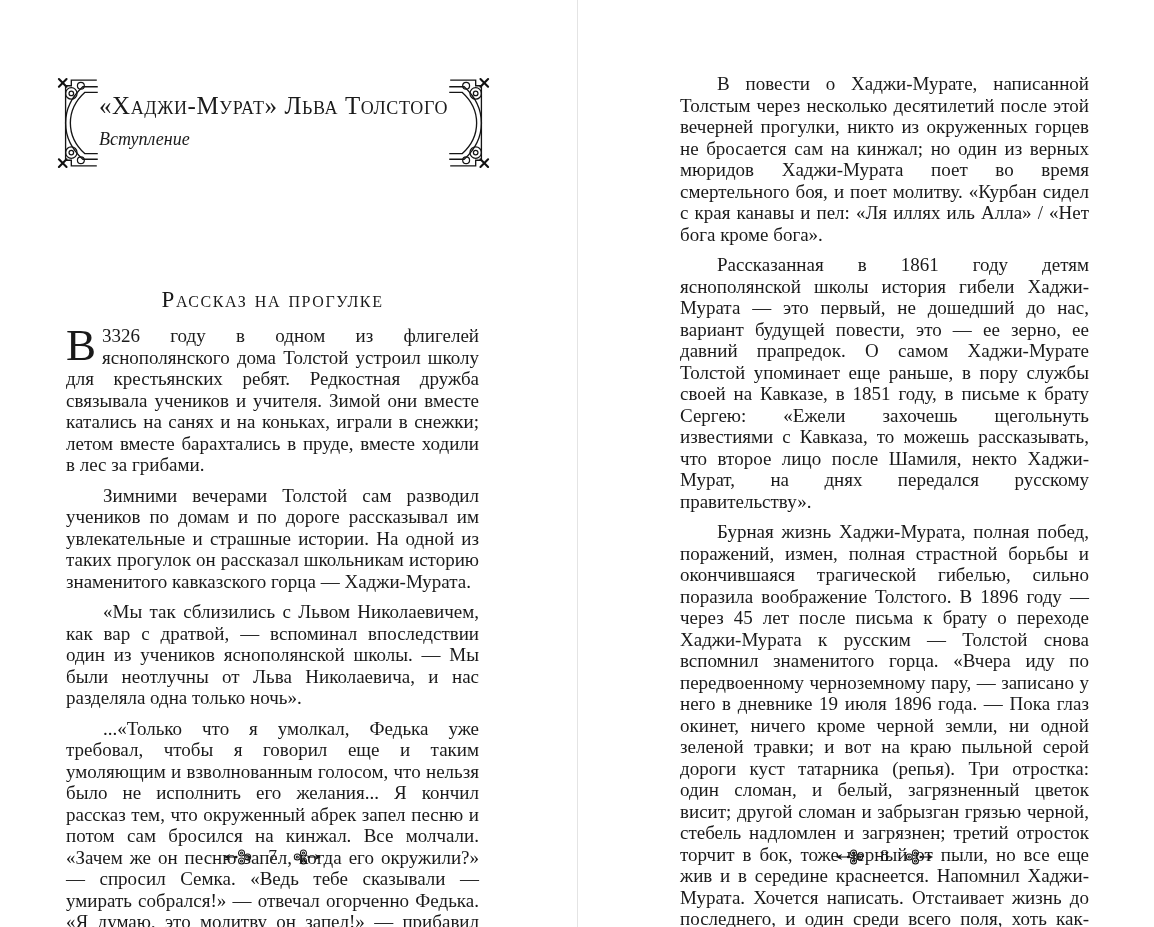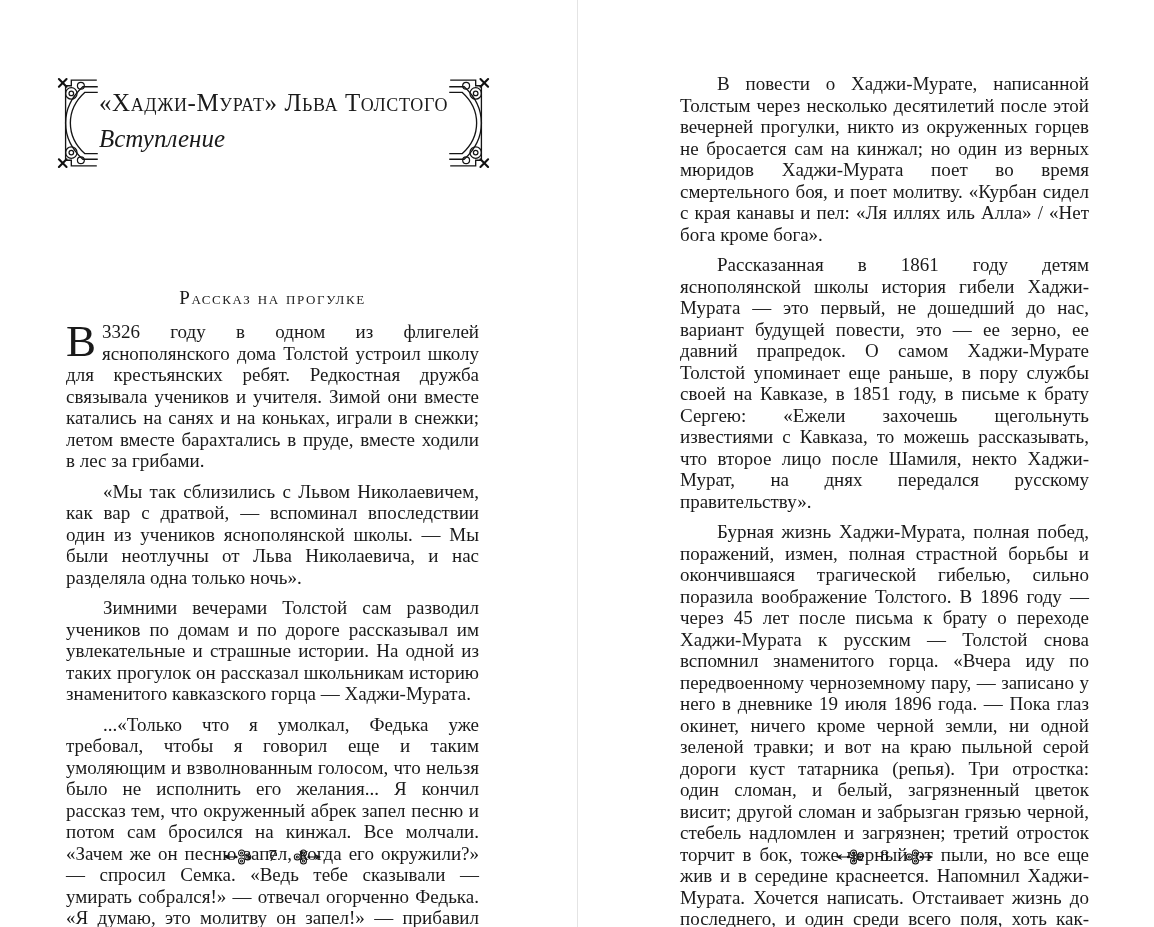--- a/index.html
+++ b/index.html
@@ -25,25 +25,25 @@
   .corner-orn { flex:0 0 auto; }
   .corner-orn.flip { transform:scaleX(-1); }
   .header-center {
     flex:1 1 auto; display:flex; flex-direction:column;
     align-items:flex-start; justify-content:center; padding-bottom:4px;
   }
   .book-title {
     font-variant:small-caps; font-size:25px; letter-spacing:0.6px;
     white-space:nowrap; line-height:1.1;
   }
-  .book-subtitle { font-style:italic; font-size:25px; margin-top:9px; }
+  .book-subtitle { font-style:italic; font-size:18px; margin-top:9px; }
 
   .section-heading {
     margin-top:116px; text-align:center;
-    font-variant:small-caps; font-size:19px; letter-spacing:1.6px;
+    font-variant:small-caps; font-size:23px; letter-spacing:1.6px;
   }
 
   .body-text { font-size:19px; line-height:21.5px; text-align:justify; }
   .page-left  .body-text { margin-top:12px; }
   .body-text p { margin:9px; text-indent:37px; }
   .body-text p.has-dropcap { text-indent:0; }
   .dropcap {
     float:left; font-size:45px; line-height:37px;
     padding:2px 6px 0 0;
   }
@@ -112,22 +112,22 @@
           <path d="M2 2 L10 10 M10 2 L2 10"></path>
           <path d="M2 86 L10 94 M10 86 L2 94"></path>
         </g>
       </svg>
     </div>
 
     <div class="section-heading">Рассказ на прогулке</div>
 
     <div class="body-text">
       <p class="has-dropcap"><span class="dropcap">В</span><span>3326 году в одном из флигелей яснополянского дома Толстой устроил школу для крестьянских ребят. Редкостная дружба связывала учеников и учителя. Зимой они вместе катались на санях и на коньках, играли в снежки; летом вместе барахтались в пруде, вместе ходили в лес за грибами.</span></p>
+      <p>Зимними вечерами Толстой сам разводил учеников по домам и по дороге рассказывал им увлекательные и страшные истории. На одной из таких прогулок он рассказал школьникам историю знаменитого кавказского горца — Хаджи-Мурата.</p>
       <p>«Мы так сблизились с Львом Николаевичем, как вар с дратвой, — вспоминал впоследствии один из учеников яснополянской школы. — Мы были неотлучны от Льва Николаевича, и нас разделяла одна только ночь».</p>
-      <p>Зимними вечерами Толстой сам разводил учеников по домам и по дороге рассказывал им увлекательные и страшные истории. На одной из таких прогулок он рассказал школьникам историю знаменитого кавказского горца — Хаджи-Мурата.</p>
       <p>...«Только что я умолкал, Федька уже требовал, чтобы я говорил еще и таким умоляющим и взволнованным голосом, что нельзя было не исполнить его желания... Я кончил рассказ тем, что окруженный абрек запел песню и потом сам бросился на кинжал. Все молчали. «Зачем же он песню запел, когда его окружили?» — спросил Семка. «Ведь тебе сказывали — умирать собрался!» — отвечал огорченно Федька. «Я думаю, это молитву он запел!» — прибавил Пронька».</p>
     </div>
   </div>
 
   <div class="page page-right">
     <div class="body-text">
       <p>В повести о Хаджи-Мурате, написанной Толстым через несколько десятилетий после этой вечерней прогулки, никто из окруженных горцев не бросается сам на кинжал; но один из верных мюридов Хаджи-Мурата поет во время смертельного боя, и поет молитву. «Курбан сидел с края канавы и пел: «Ля иллях иль Алла» / «Нет бога кроме бога».</p>
       <p>Рассказанная в 1861 году детям яснополянской школы история гибели Хаджи-Мурата — это первый, не дошедший до нас, вариант будущей повести, это — ее зерно, ее давний прапредок. О самом Хаджи-Мурате Толстой упоминает еще раньше, в пору службы своей на Кавказе, в 1851 году, в письме к брату Сергею: «Ежели захочешь щегольнуть известиями с Кавказа, то можешь рассказывать, что второе лицо после Шамиля, некто Хаджи-Мурат, на днях передался русскому правительству».</p>
       <p>Бурная жизнь Хаджи-Мурата, полная побед, поражений, измен, полная страстной борьбы и окончившаяся трагической гибелью, сильно поразила воображение Толстого. В 1896 году — через 45 лет после письма к брату о переходе Хаджи-Мурата к русским — Толстой снова вспомнил знаменитого горца. «Вчера иду по передвоенному черноземному пару, — записано у него в дневнике 19 июля 1896 года. — Пока глаз окинет, ничего кроме черной земли, ни одной зеленой травки; и вот на краю пыльной серой дороги куст татарника (репья). Три отростка: один сломан, и белый, загрязненный цветок висит; другой сломан и забрызган грязью черной, стебель надломлен и загрязнен; третий отросток торчит в бок, тоже черный от пыли, но все еще жив и в середине краснеется. Напомнил Хаджи-Мурата. Хочется написать. Отстаивает жизнь до последнего, и один среди всего поля, хоть как-нибудь, да отстоял ее». Из этой записи видно, что задуман был «Хаджи-Мурат» как повесть о стойком сопротивлении, как повесть о человеке, не подчиняющемся обстоятельствам, стремящемся их одолеть, хотя бы и ценою жизни.</p>
 

